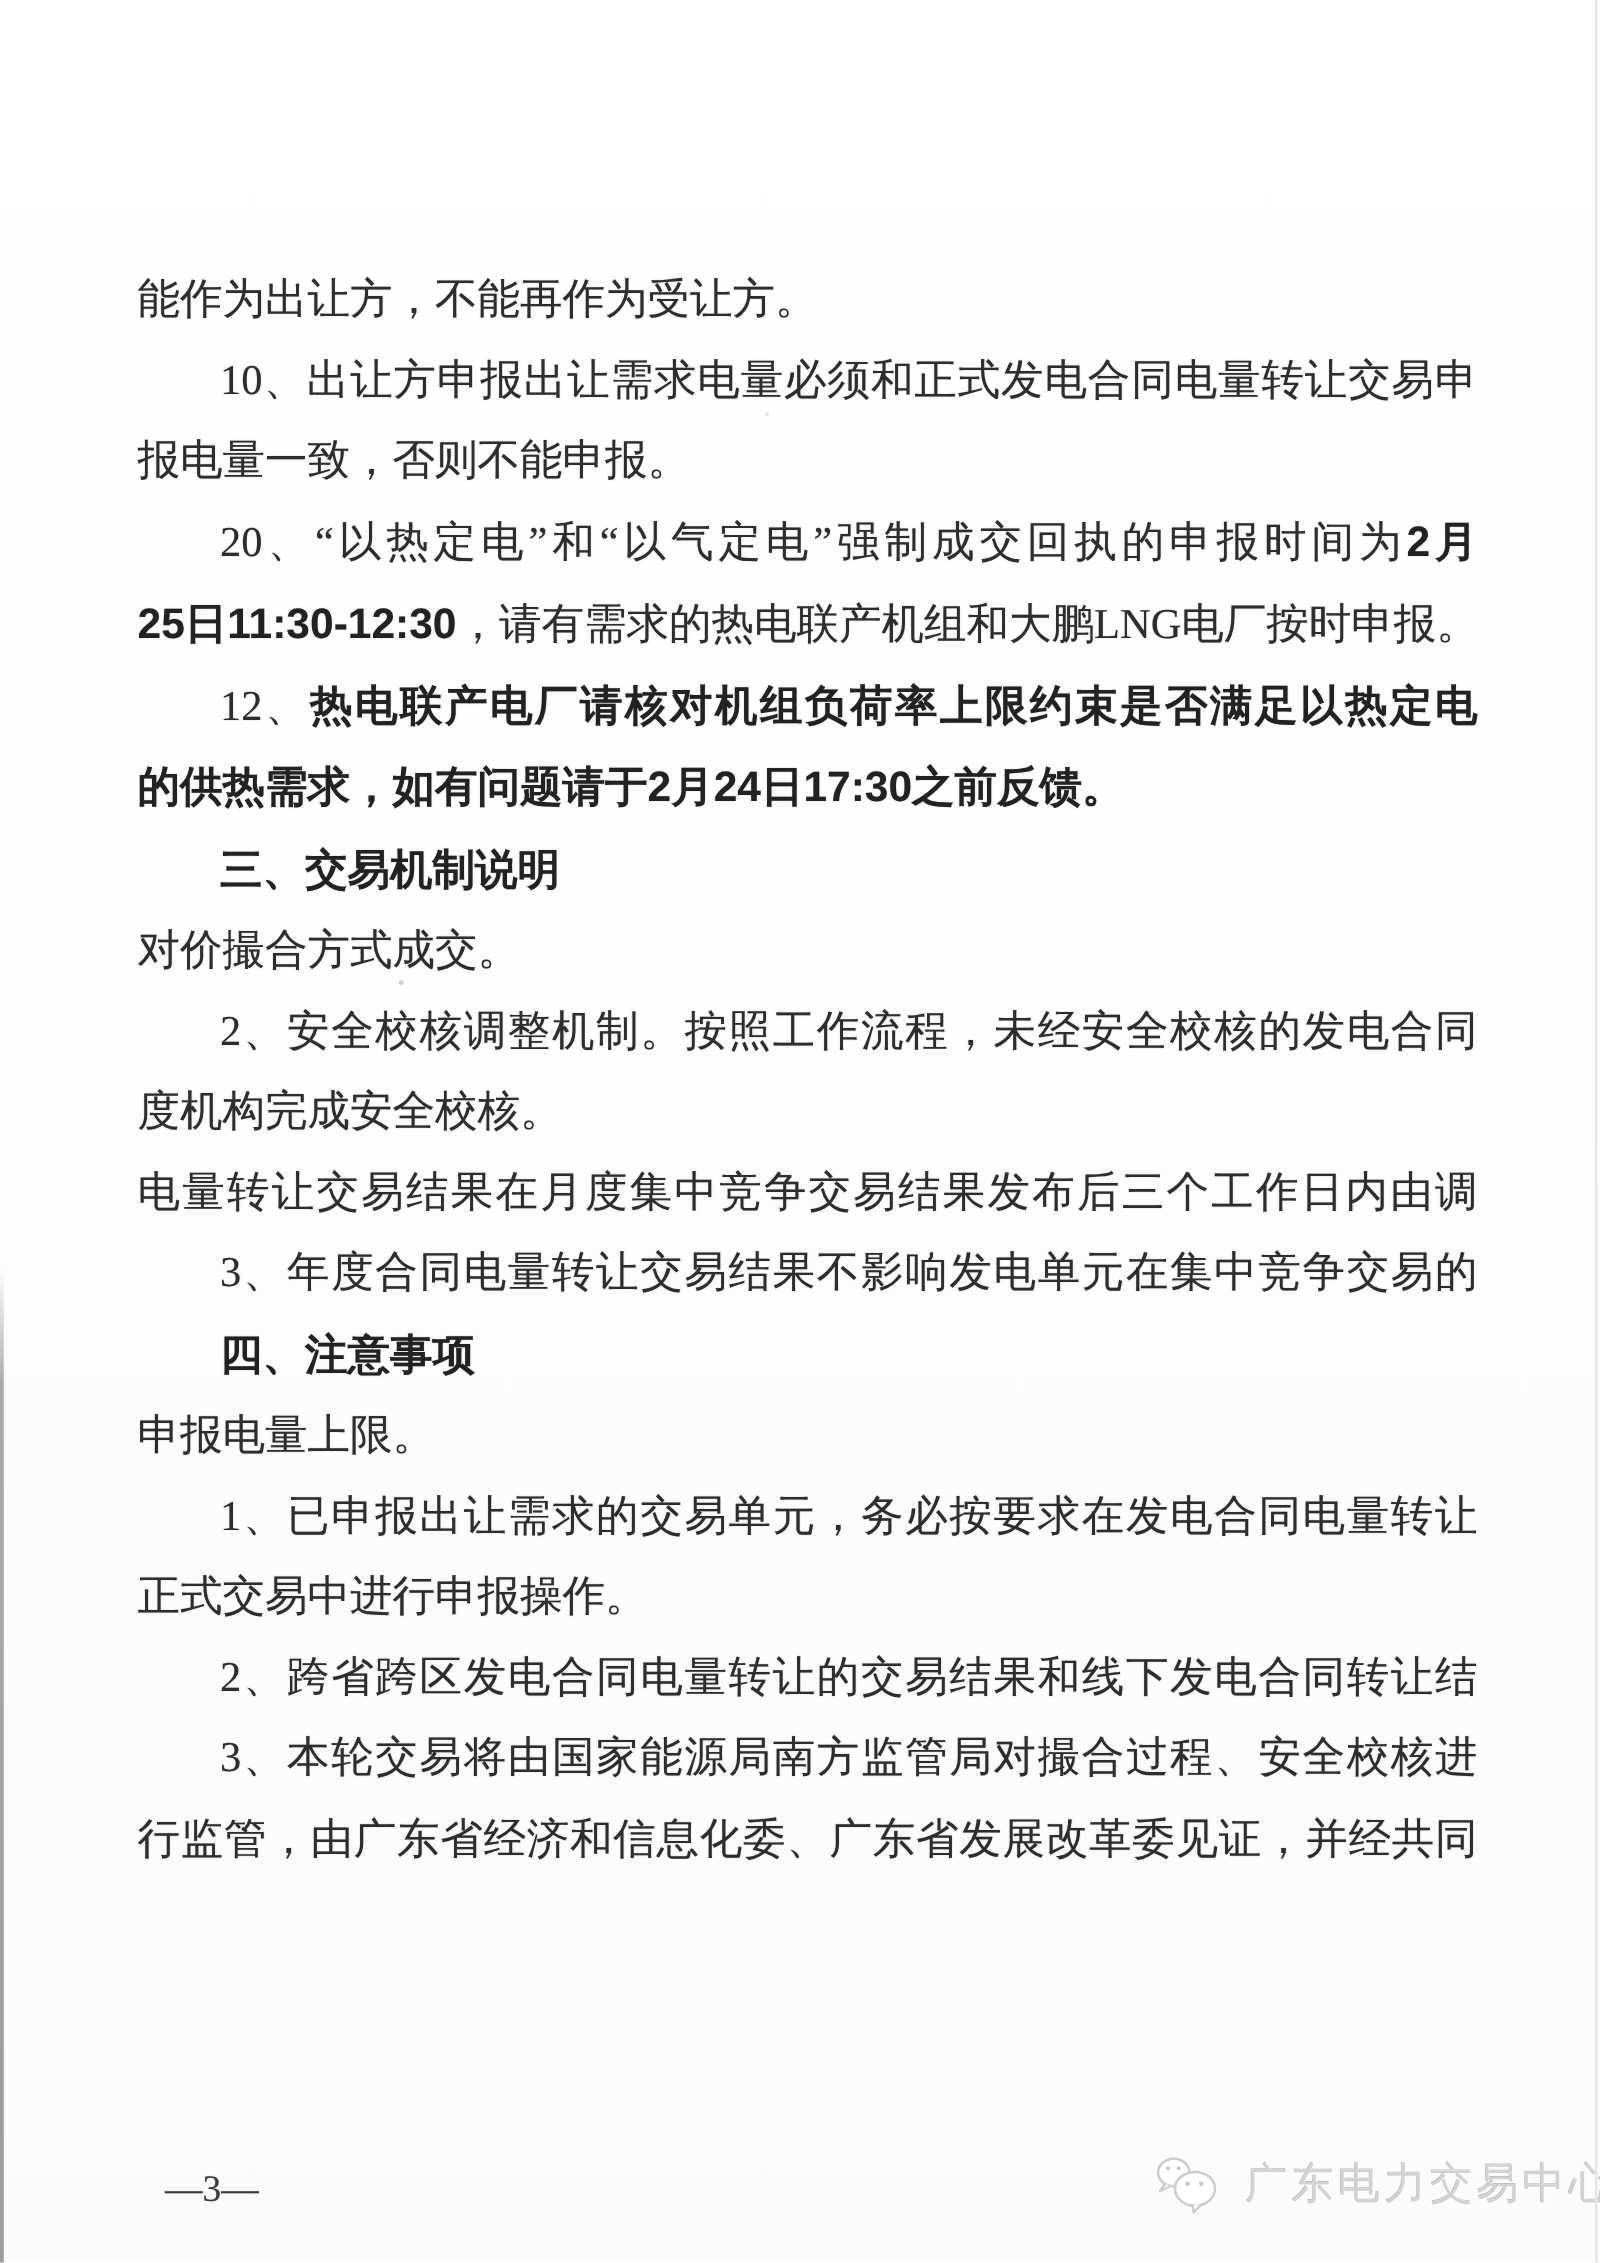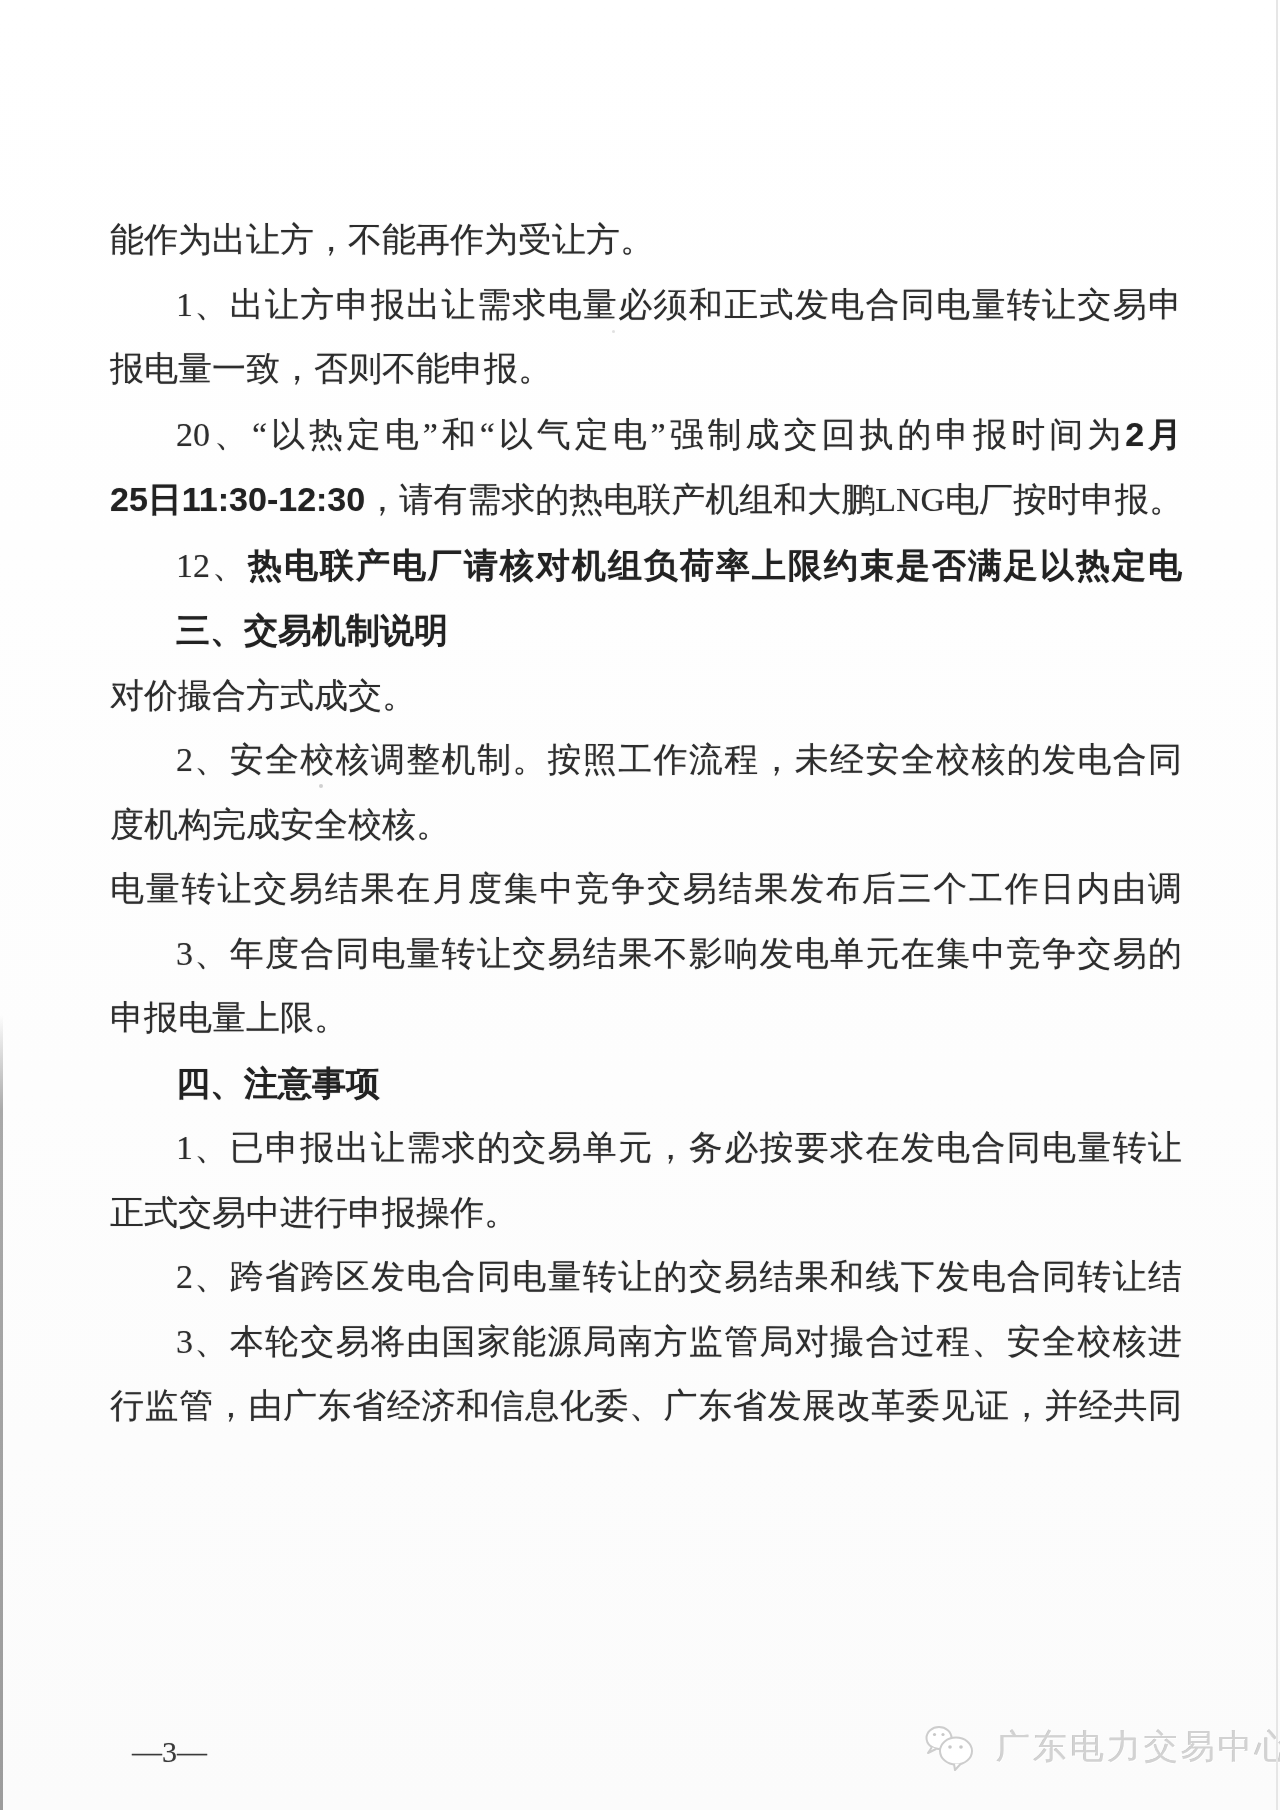--- a/index.html
+++ b/index.html
@@ -100,33 +100,34 @@
   .s1 { left: 319px; top: 784px; width: 4px; height: 4px; opacity: 0.45; }
   .s2 { left: 612px; top: 330px; width: 3px; height: 3px; opacity: 0.3; }
 </style>
 </head>
 <body>
 
 <div class="page">
 
   <div class="doc-body">
       <div class="line"><span class="r">能作为出让方，不能再作为受让方。</span></div>
-      <div class="line indent fill"><span class="r">1、出让方申报出让需求电量必须和正式发电合同电量转让交易申</span></div>
+      <div class="line indent fill"><span class="r">10、出让方申报出让需求电量必须和正式发电合同电量转让交易申</span></div>
       <div class="line"><span class="r">报电量一致，否则不能申报。</span></div>
       <div class="line indent fill"><span class="r">20、“以热定电”和“以气定电”强制成交回执的申报时间为</span><span class="b">2月</span></div>
       <div class="line fill"><span class="b">25日11:30-12:30</span><span class="r">，请有需求的热电联产机组和大鹏LNG电厂按时申报。</span></div>
       <div class="line indent fill"><span class="r">12、</span><span class="b">热电联产电厂请核对机组负荷率上限约束是否满足以热定电</span></div>
+      <div class="line"><span class="b">的供热需求，如有问题请于2月24日17:30之前反馈。</span></div>
       <div class="line indent"><span class="b">三、交易机制说明</span></div>
       <div class="line"><span class="r">对价撮合方式成交。</span></div>
       <div class="line indent fill"><span class="r">2、安全校核调整机制。按照工作流程，未经安全校核的发电合同</span></div>
       <div class="line"><span class="r">度机构完成安全校核。</span></div>
       <div class="line fill"><span class="r">电量转让交易结果在月度集中竞争交易结果发布后三个工作日内由调</span></div>
       <div class="line indent fill"><span class="r">3、年度合同电量转让交易结果不影响发电单元在集中竞争交易的</span></div>
+      <div class="line indent"><span class="b">四、注意事项</span></div>
       <div class="line"><span class="r">申报电量上限。</span></div>
-      <div class="line indent"><span class="b">四、注意事项</span></div>
       <div class="line indent fill"><span class="r">1、已申报出让需求的交易单元，务必按要求在发电合同电量转让</span></div>
       <div class="line"><span class="r">正式交易中进行申报操作。</span></div>
       <div class="line indent fill"><span class="r">2、跨省跨区发电合同电量转让的交易结果和线下发电合同转让结</span></div>
       <div class="line indent fill"><span class="r">3、本轮交易将由国家能源局南方监管局对撮合过程、安全校核进</span></div>
       <div class="line fill"><span class="r">行监管，由广东省经济和信息化委、广东省发展改革委见证，并经共同</span></div>
     </div>
 
   <div class="page-number">—3—</div>
 
   <div class="watermark">

